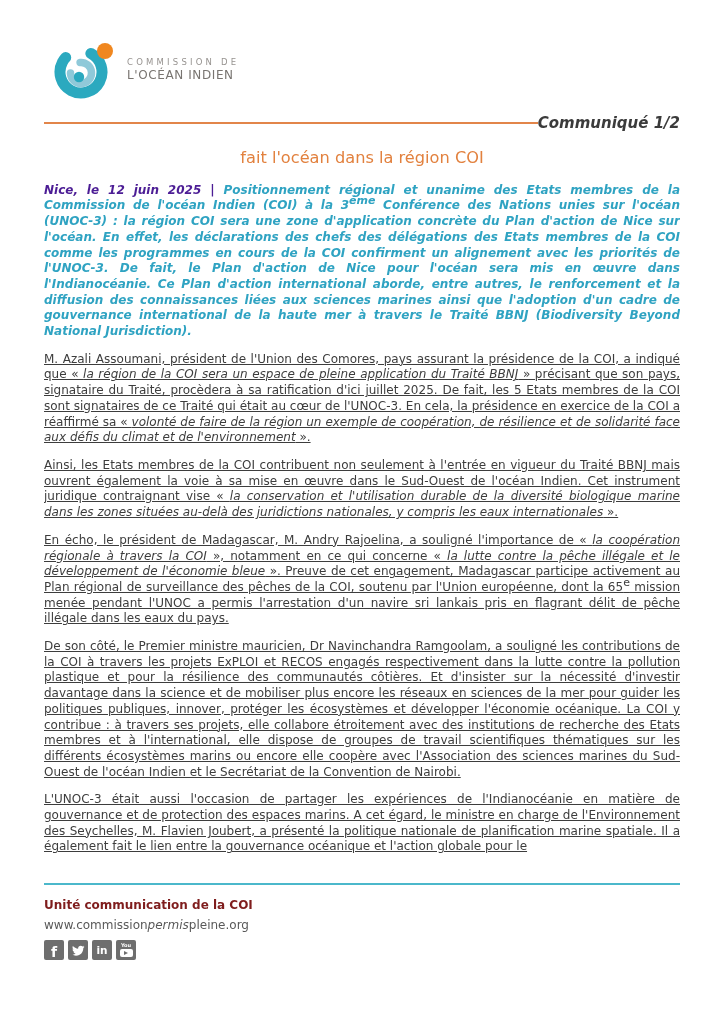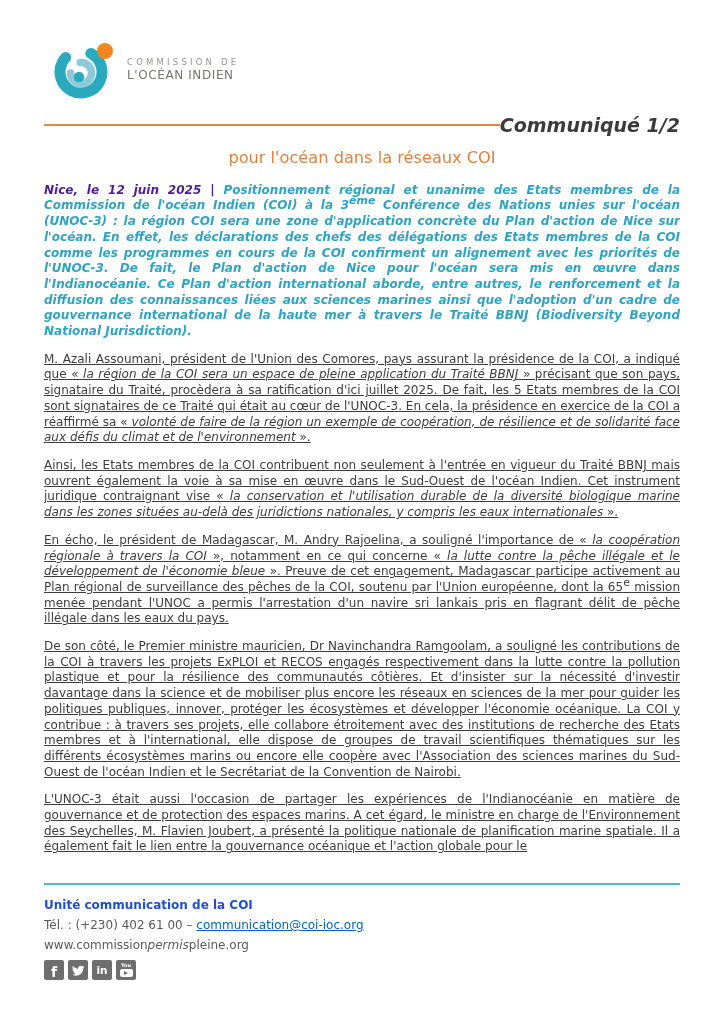--- a/index.html
+++ b/index.html
@@ -11,36 +11,36 @@
   
   .header { position:absolute; top:0; left:0; right:0; }
   .logo-row { display:flex; align-items:center; gap:11px; margin:40px 0 0 54px; }
   .logo-mark { width:62px; height:60px; flex:0 0 auto; }
   .logo-text { display:flex; flex-direction:column; line-height:1.25; }
   .logo-l1 { font-size:8.5px; letter-spacing:3.2px; color:#979390; }
   .logo-l2 { font-size:12px; letter-spacing:0.6px; color:#787470; }
   .rule-row { display:flex; align-items:center; margin:14px 44px 0 44px; }
   .orange-rule { width:546px; height:2px; background:#e2854a; }
   .doc-label { flex:1; text-align:right; font-weight:bold; font-style:italic;
-               font-size:19px; color:#3b3b3b; white-space:nowrap; }
+               font-size:15px; color:#3b3b3b; white-space:nowrap; }
   
   .main-col { position:absolute; top:126px; left:44px; right:44px; bottom:142px; overflow:hidden; }
   .title { text-align:center; color:#e2813e; font-weight:normal;
            font-size:16.2px; line-height:1.32; margin:0 0 14px 0; }
   .lead { font-size:12px; line-height:15.7px; text-align:justify;
           font-weight:bold; font-style:italic; color:#2fa3c2; margin:0 0 12px 0; }
   .lead .dateline { color:#4c1d95; }
   .para { font-size:12px; line-height:15.7px; text-align:justify;
           color:#3d3d3d; margin:0 0 12px 0;text-decoration:underline; }
   .it { font-style:italic; }
   sup { font-size:11px; line-height:0; }
   
   .footer { position:absolute; top:883px; left:44px; right:44px; font-size:12px; color:#595959; }
   .footer-rule { height:2px; background:#4bb8cb; }
-  .f-unit { font-weight:bold; color:#1d4ed8; margin-top:13px; }
+  .f-unit { font-weight:bold; color:#7f1d1d; margin-top:13px; }
   .f-line { margin-top:6px; }
   .email-link { color:#0563c1; text-decoration:underline; cursor:pointer; }
   .social { display:flex; gap:4px; margin-top:8px; }
   .sicon { width:20px; height:20px; background:#6e6e6e; border-radius:2px;
            display:flex; align-items:center; justify-content:center;
            color:#ffffff; cursor:pointer; overflow:hidden; }
   .sicon.fb { font-weight:bold; font-size:14px; align-items:flex-end; }
   .sicon.li { font-weight:bold; font-size:10.5px; }
   .yt-wrap { display:flex; flex-direction:column; align-items:center; line-height:1; }
   .yt-you { font-size:5px; font-weight:bold; }
@@ -67,37 +67,36 @@
         <span class="logo-l2">L'OCÉAN INDIEN</span>
       </div>
     </div>
     <div class="rule-row">
       <div class="orange-rule"></div>
       <div class="doc-label"><span>Communiqué</span> <span>1/2</span></div>
     </div>
   </div>
 
   <div class="main-col">
-    <h1 class="title"><br><span>pour l'océan dans la réseaux COI</span></h1>
+    <h1 class="title"><br><span>fait l'océan dans la région COI</span></h1>
 
     <p class="lead"><span class="dateline">Nice, le 12 juin 2025 |</span> <span>Positionnement régional et unanime des Etats membres de la Commission de l'océan Indien (COI) à la 3</span><sup>ème</sup><span> Conférence des Nations unies sur l'océan (UNOC-3) : la région COI sera une zone d'application concrète du Plan d'action de Nice sur l'océan. En effet, les déclarations des chefs des délégations des Etats membres de la COI comme les programmes en cours de la COI confirment un alignement avec les priorités de l'UNOC-3. De fait, le Plan d'action de Nice pour l'océan sera mis en œuvre dans l'Indianocéanie. Ce Plan d'action international aborde, entre autres, le renforcement et la diffusion des connaissances liées aux sciences marines ainsi que l'adoption d'un cadre de gouvernance international de la haute mer à travers le Traité BBNJ (Biodiversity Beyond National Jurisdiction).</span></p>
 
     <div>
         <p class="para"><span>M. Azali Assoumani, président de l'Union des Comores, pays assurant la présidence de la COI, a indiqué que « </span><span class="it">la région de la COI sera un espace de pleine application du Traité BBNJ</span><span> » précisant que son pays, signataire du Traité, procèdera à sa ratification d'ici juillet 2025. De fait, les 5 Etats membres de la COI sont signataires de ce Traité qui était au cœur de l'UNOC-3. En cela, la présidence en exercice de la COI a réaffirmé sa « </span><span class="it">volonté de faire de la région un exemple de coopération, de résilience et de solidarité face aux défis du climat et de l'environnement</span><span> ».</span></p>
         <p class="para"><span>Ainsi, les Etats membres de la COI contribuent non seulement à l'entrée en vigueur du Traité BBNJ mais ouvrent également la voie à sa mise en œuvre dans le Sud-Ouest de l'océan Indien. Cet instrument juridique contraignant vise « </span><span class="it">la conservation et l'utilisation durable de la diversité biologique marine dans les zones situées au-delà des juridictions nationales, y compris les eaux internationales</span><span> ».</span></p>
         <p class="para"><span>En écho, le président de Madagascar, M. Andry Rajoelina, a souligné l'importance de « </span><span class="it">la coopération régionale à travers la COI</span><span> », notamment en ce qui concerne « </span><span class="it">la lutte contre la pêche illégale et le développement de l'économie bleue</span><span> ». Preuve de cet engagement, Madagascar participe activement au Plan régional de surveillance des pêches de la COI, soutenu par l'Union européenne, dont la 65</span><sup>e</sup><span> mission menée pendant l'UNOC a permis l'arrestation d'un navire sri lankais pris en flagrant délit de pêche illégale dans les eaux du pays.</span></p>
         <p class="para"><span>De son côté, le Premier ministre mauricien, Dr Navinchandra Ramgoolam, a souligné les contributions de la COI à travers les projets ExPLOI et RECOS engagés respectivement dans la lutte contre la pollution plastique et pour la résilience des communautés côtières. Et d'insister sur la nécessité d'investir davantage dans la science et de mobiliser plus encore les réseaux en sciences de la mer pour guider les politiques publiques, innover, protéger les écosystèmes et développer l'économie océanique. La COI y contribue : à travers ses projets, elle collabore étroitement avec des institutions de recherche des Etats membres et à l'international, elle dispose de groupes de travail scientifiques thématiques sur les différents écosystèmes marins ou encore elle coopère avec l'Association des sciences marines du Sud-Ouest de l'océan Indien et le Secrétariat de la Convention de Nairobi.</span></p>
         <p class="para"><span>L'UNOC-3 était aussi l'occasion de partager les expériences de l'Indianocéanie en matière de gouvernance et de protection des espaces marins. A cet égard, le ministre en charge de l'Environnement des Seychelles, M. Flavien Joubert, a présenté la politique nationale de planification marine spatiale. Il a également fait le lien entre la gouvernance océanique et l'action globale pour le</span></p>
       </div>
   </div>
 
   <div class="footer">
     <div class="footer-rule"></div>
     <div class="f-unit">Unité communication de la COI</div>
-    <div class="f-line"><span>Tél. : (+230) 402 61 00 – </span><a class="email-link">communication@coi-ioc.org</a></div>
     <div class="f-line"><span>www.commission</span><span class="it">permis</span><span>pleine.org</span></div>
     <div class="social">
       <div class="sicon fb">f</div>
       <div class="sicon">
         <svg width="13" height="13" viewBox="0 0 24 24" xmlns="http://www.w3.org/2000/svg">
             <path fill="#ffffff" d="M23 5.1c-.8.4-1.7.6-2.6.8.9-.6 1.6-1.5 2-2.5-.9.5-1.9.9-2.9 1.1C18.6 3.6 17.4 3 16 3c-2.6 0-4.7 2.1-4.7 4.7 0 .4 0 .7.1 1.1C7.5 8.6 4 6.7 1.7 3.9c-.4.7-.7 1.5-.7 2.4 0 1.6.8 3.1 2.1 3.9-.8 0-1.5-.2-2.1-.6v.1c0 2.3 1.6 4.2 3.8 4.6-.4.1-.8.2-1.2.2-.3 0-.6 0-.9-.1.6 1.9 2.3 3.2 4.4 3.3-1.6 1.3-3.6 2-5.8 2-.4 0-.7 0-1.1-.1 2.1 1.3 4.5 2.1 7.2 2.1 8.7 0 13.4-7.2 13.4-13.4v-.6c.9-.7 1.7-1.5 2.2-2.6z"></path>
           </svg>
       </div>
       <div class="sicon li">in</div>
       <div class="sicon">

